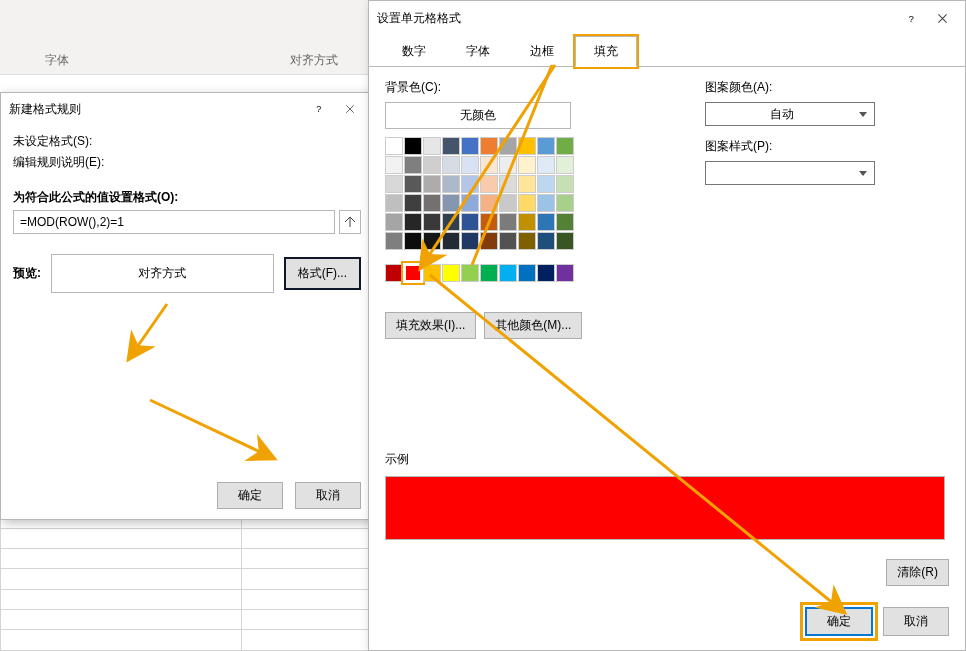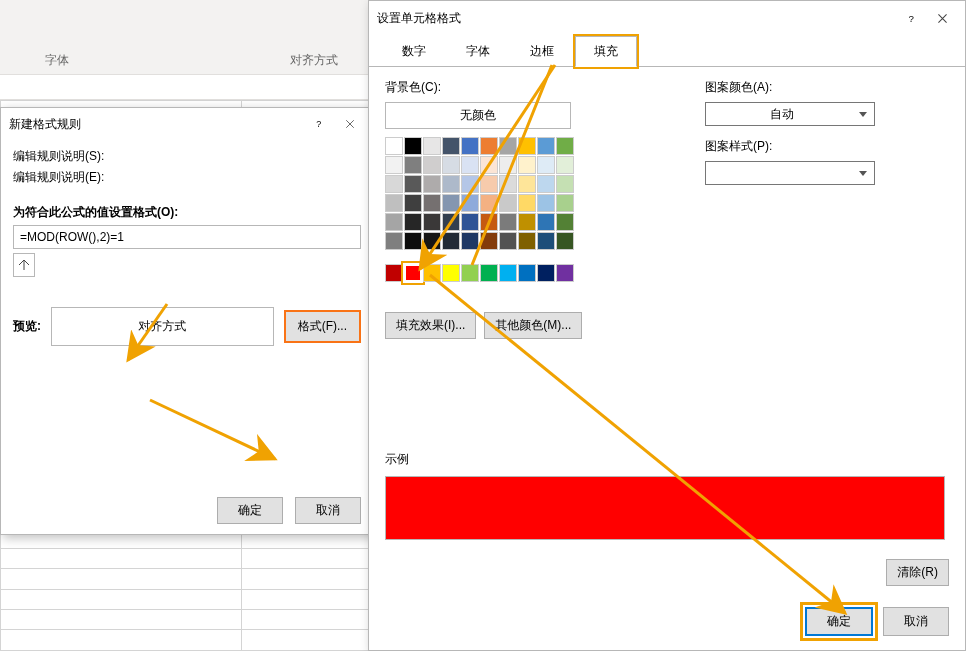--- a/index.html
+++ b/index.html
@@ -7,37 +7,37 @@
 
 
 .bg-ribbon { position: absolute; top: 0; left: 0; width: 966px; height: 75px; background: #f3f2f1; border-bottom: 1px solid #e1dfdd; }
 .bg-ribbon .group-label { position: absolute; bottom: 5px; font-size: 12px; color: #666; }
 .bg-toolbar2 { position: absolute; top: 75px; left: 0; width: 966px; height: 25px; background: #fff; border-bottom: 1px solid #e1dfdd; }
 .bg-grid { position: absolute; top: 100px; left: 0; width: 966px; height: 551px; background: #fff; }
 .bg-grid table { border-collapse: collapse; width: 100%; height: 100%; }
 .bg-grid td { border: 1px solid #d4d4d4; height: 20px; }
 
 
-.dlg-rule { position: absolute; left: 0; top: 107px; width: 374px; height: 428px; background: #fff; border: 1px solid #b7b7b7; box-shadow: 3px 3px 10px rgba(0,0,0,.25); }
+.dlg-rule { position: absolute; left: 0; top: 92px; width: 374px; height: 428px; background: #fff; border: 1px solid #b7b7b7; box-shadow: 3px 3px 10px rgba(0,0,0,.25); }
 .dlg-rule .titlebar { height: 32px; display: flex; align-items: center; padding: 0 8px; }
 .dlg-rule .titlebar .title { flex: 1; font-size: 12px; }
 .dlg-rule .titlebar .winbtn { width: 30px; height: 28px; display: flex; align-items: center; justify-content: center; color: #666; }
 .dlg-rule .winbtn svg { width: 12px; height: 12px; }
 .dlg-rule .body { padding: 8px 12px; }
 .dlg-rule .lbl { margin-bottom: 4px; font-size: 12px; }
 .dlg-rule .list { border: 1px solid #b7b7b7; margin-bottom: 10px; }
 .dlg-rule .list .item { padding: 4px 6px; white-space: nowrap; }
 .dlg-rule .list .item.selected { background: #fff3cf; outline: 2px solid #f0a202; outline-offset: -1px; }
-.dlg-rule .formula-row { display: flex; gap: 4px; margin-bottom: 30px; flex-direction: column; }
+.dlg-rule .formula-row { display: flex; gap: 4px; margin-bottom: 20px; }
 .dlg-rule .formula-row input { flex: 1; border: 1px solid #b7b7b7; padding: 4px 6px; }
 .dlg-rule .formula-row .refedit { width: 22px; height: 24px; border: 1px solid #b7b7b7; display: flex; align-items: center; justify-content: center; background: #fff; }
 .dlg-rule .preview-row { display: flex; align-items: center; gap: 10px; margin-bottom: 30px; }
 .dlg-rule .preview-row .lbl2 { font-weight: bold; }
 .dlg-rule .preview-box { flex: 1; border: 1px solid #b7b7b7; padding: 10px; text-align: center; }
-.dlg-rule .btn-format { border: 2px solid #f97316; padding: 6px 12px; background: #e1e1e1; }
+.dlg-rule .btn-format { border: 2px solid #0f172a; padding: 6px 12px; background: #e1e1e1; }
 .dlg-rule .footer { position: absolute; right: 12px; bottom: 10px; display: flex; gap: 12px; }
 .dlg-btn { border: 1px solid #adadad; background: #e1e1e1; padding: 4px 20px; cursor: pointer; }
 
 
 .dlg-fmt { position: absolute; left: 368; left: 368px; top: 0; width: 598px; height: 651px; background: #fff; border: 1px solid #b7b7b7; box-shadow: 3px 3px 10px rgba(0,0,0,.25); }
 .dlg-fmt .titlebar { height: 34px; display: flex; align-items: center; padding: 0 8px; }
 .dlg-fmt .titlebar .title { flex: 1; font-size: 12px; }
 .dlg-fmt .titlebar .winbtn { width: 30px; height: 28px; display: flex; align-items: center; justify-content: center; color: #444; }
 .dlg-fmt .winbtn svg { width: 13px; height: 13px; }
 .tabs { display: flex; padding-left: 14px; border-bottom: 1px solid #b7b7b7; gap: 2px; }
@@ -251,21 +251,21 @@
           <text x="3" y="12" font-size="13">?</text>
         </svg>
       </span>
     <span class="winbtn">
         <svg viewBox="0 0 16 16">
           <path d="M3 3 L13 13 M13 3 L3 13" stroke="currentColor" stroke-width="1.3" fill="none"></path>
         </svg>
       </span>
   </div>
   <div class="body">
-    <div class="lbl">编辑规则说明(S):</div>
+    <div class="lbl">未设定格式(S):</div>
     <div class="lbl">编辑规则说明(E):</div>
     <div style="height:14px"></div>
     <div class="lbl" style="font-weight:bold">为符合此公式的值设置格式(O):</div>
     <div class="formula-row">
       <input type="text" value="=MOD(ROW(),2)=1" style="">
       <div class="refedit">
         <svg width="12" height="12" viewBox="0 0 12 12">
             <path d="M1 6 L6 1 L11 6 M6 1 V11" stroke="#444" fill="none" stroke-width="1"></path>
           </svg>
       </div>

